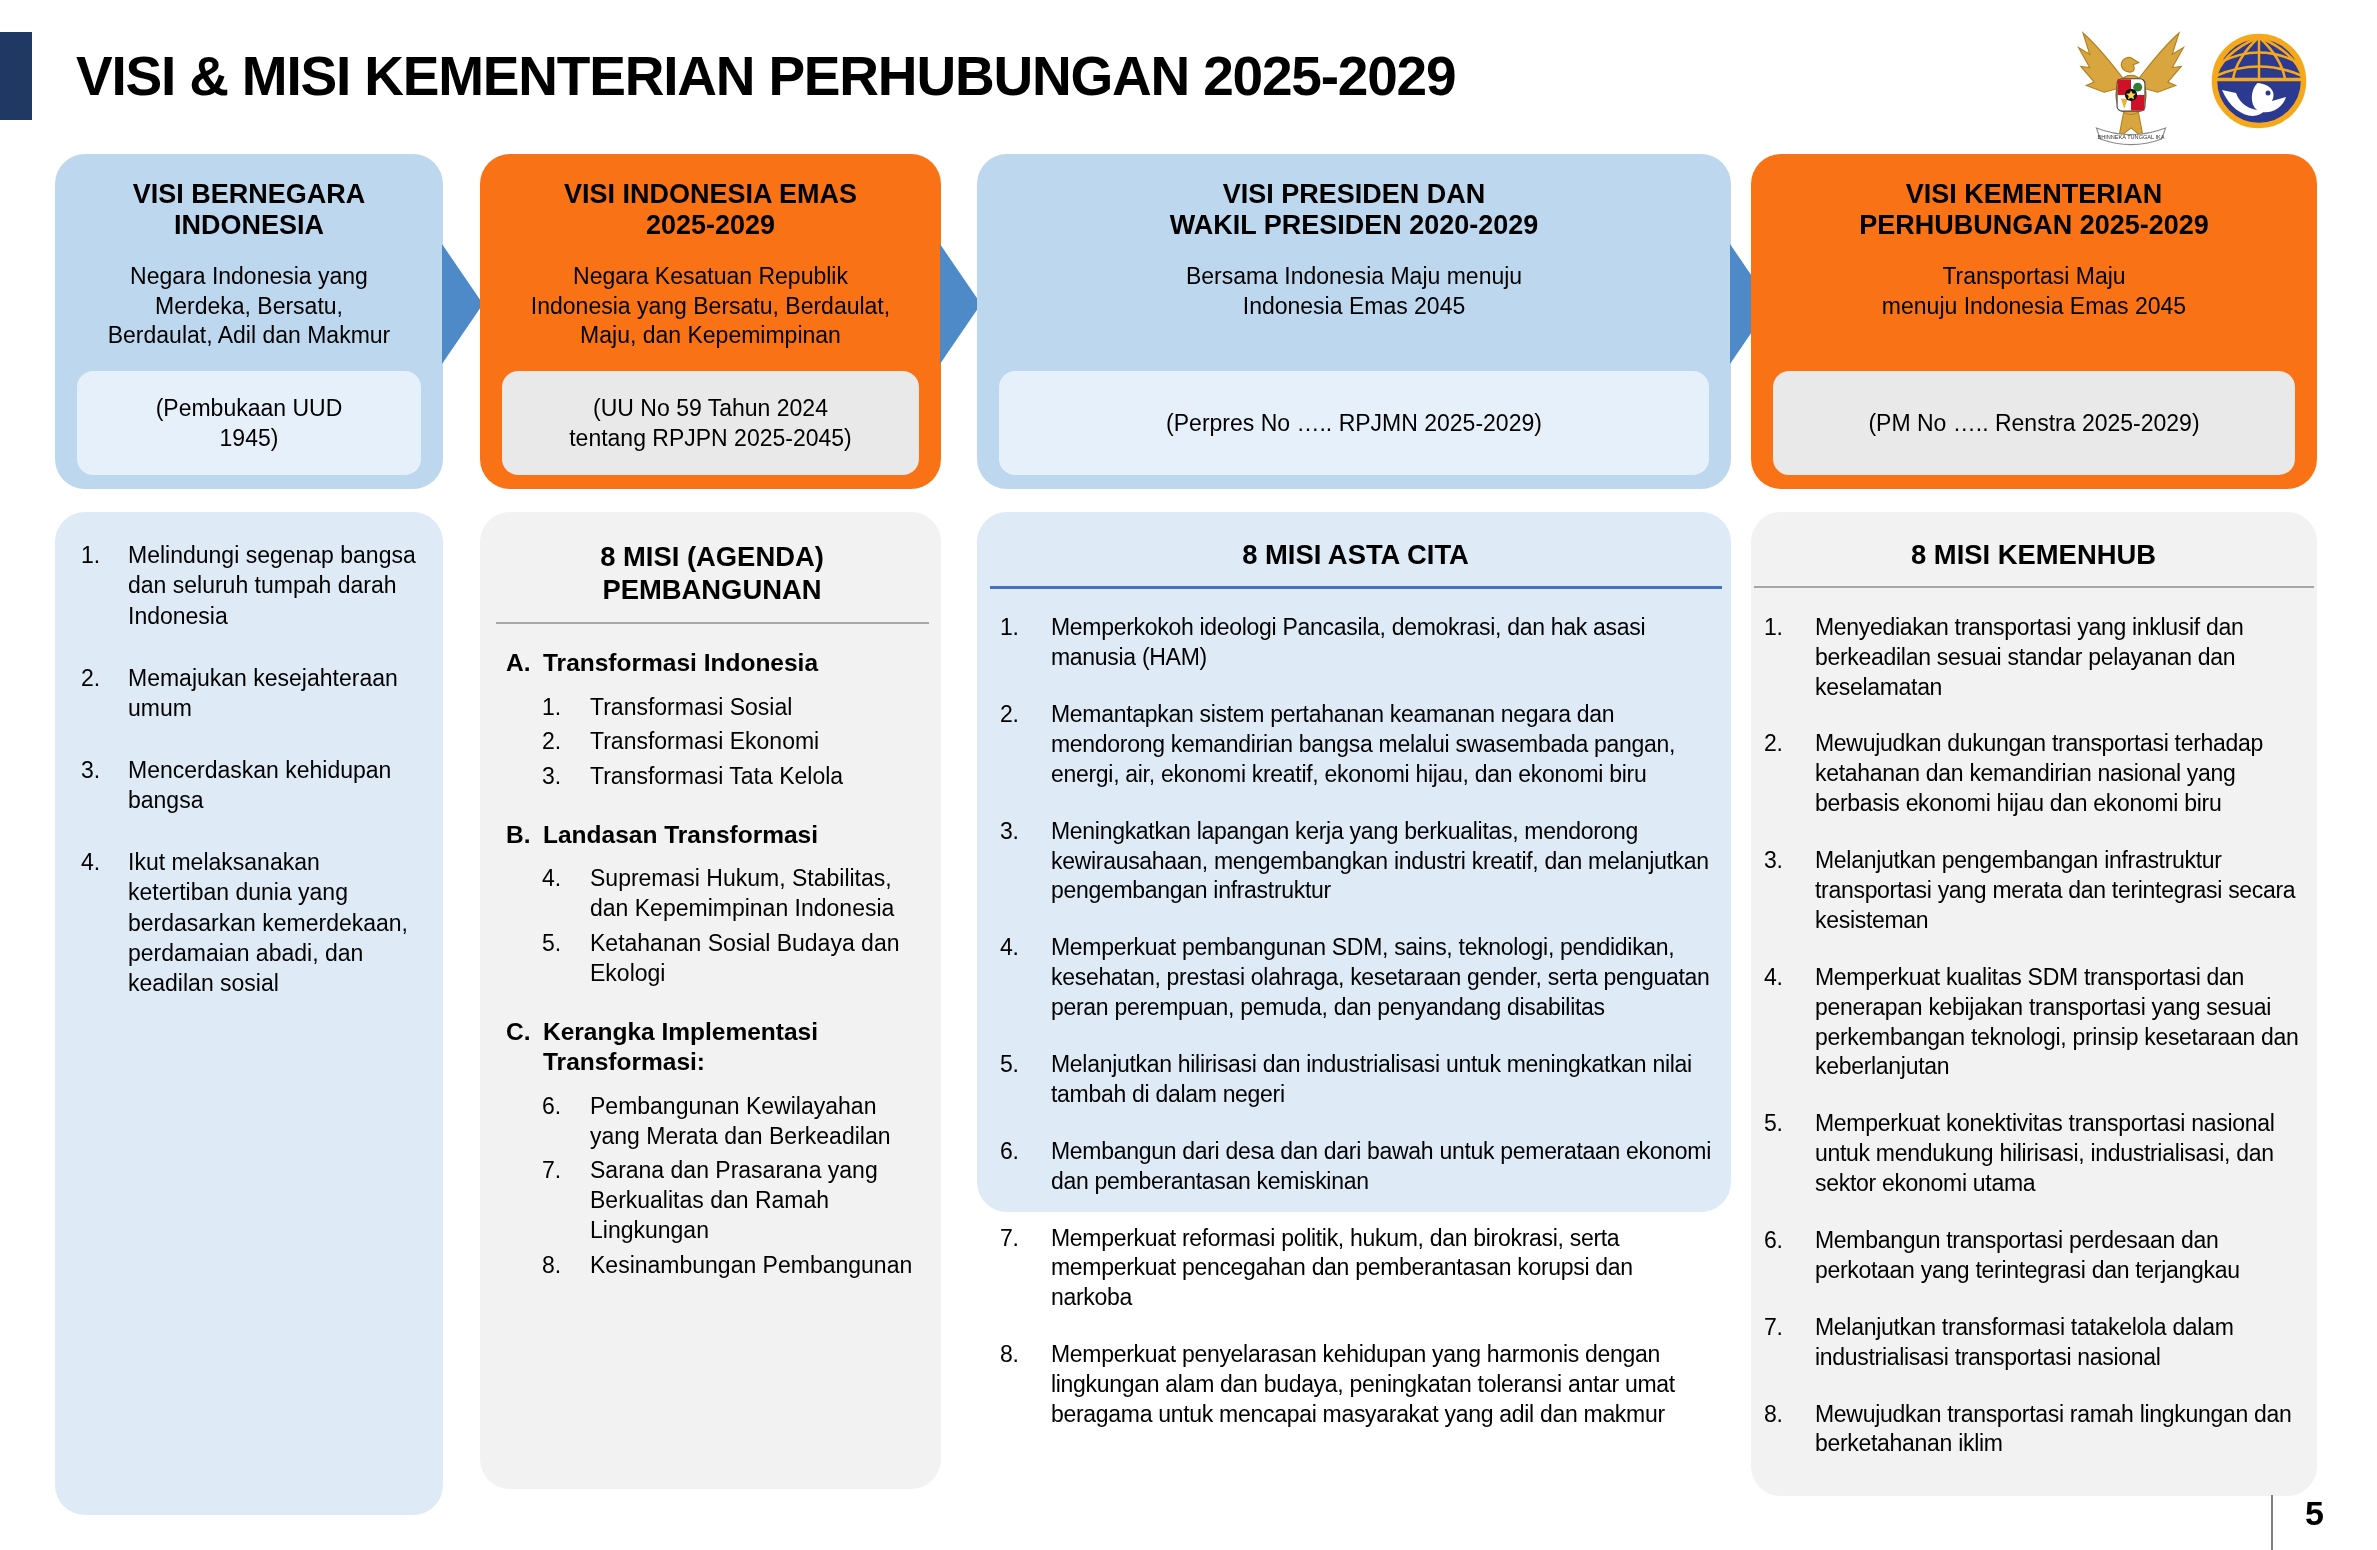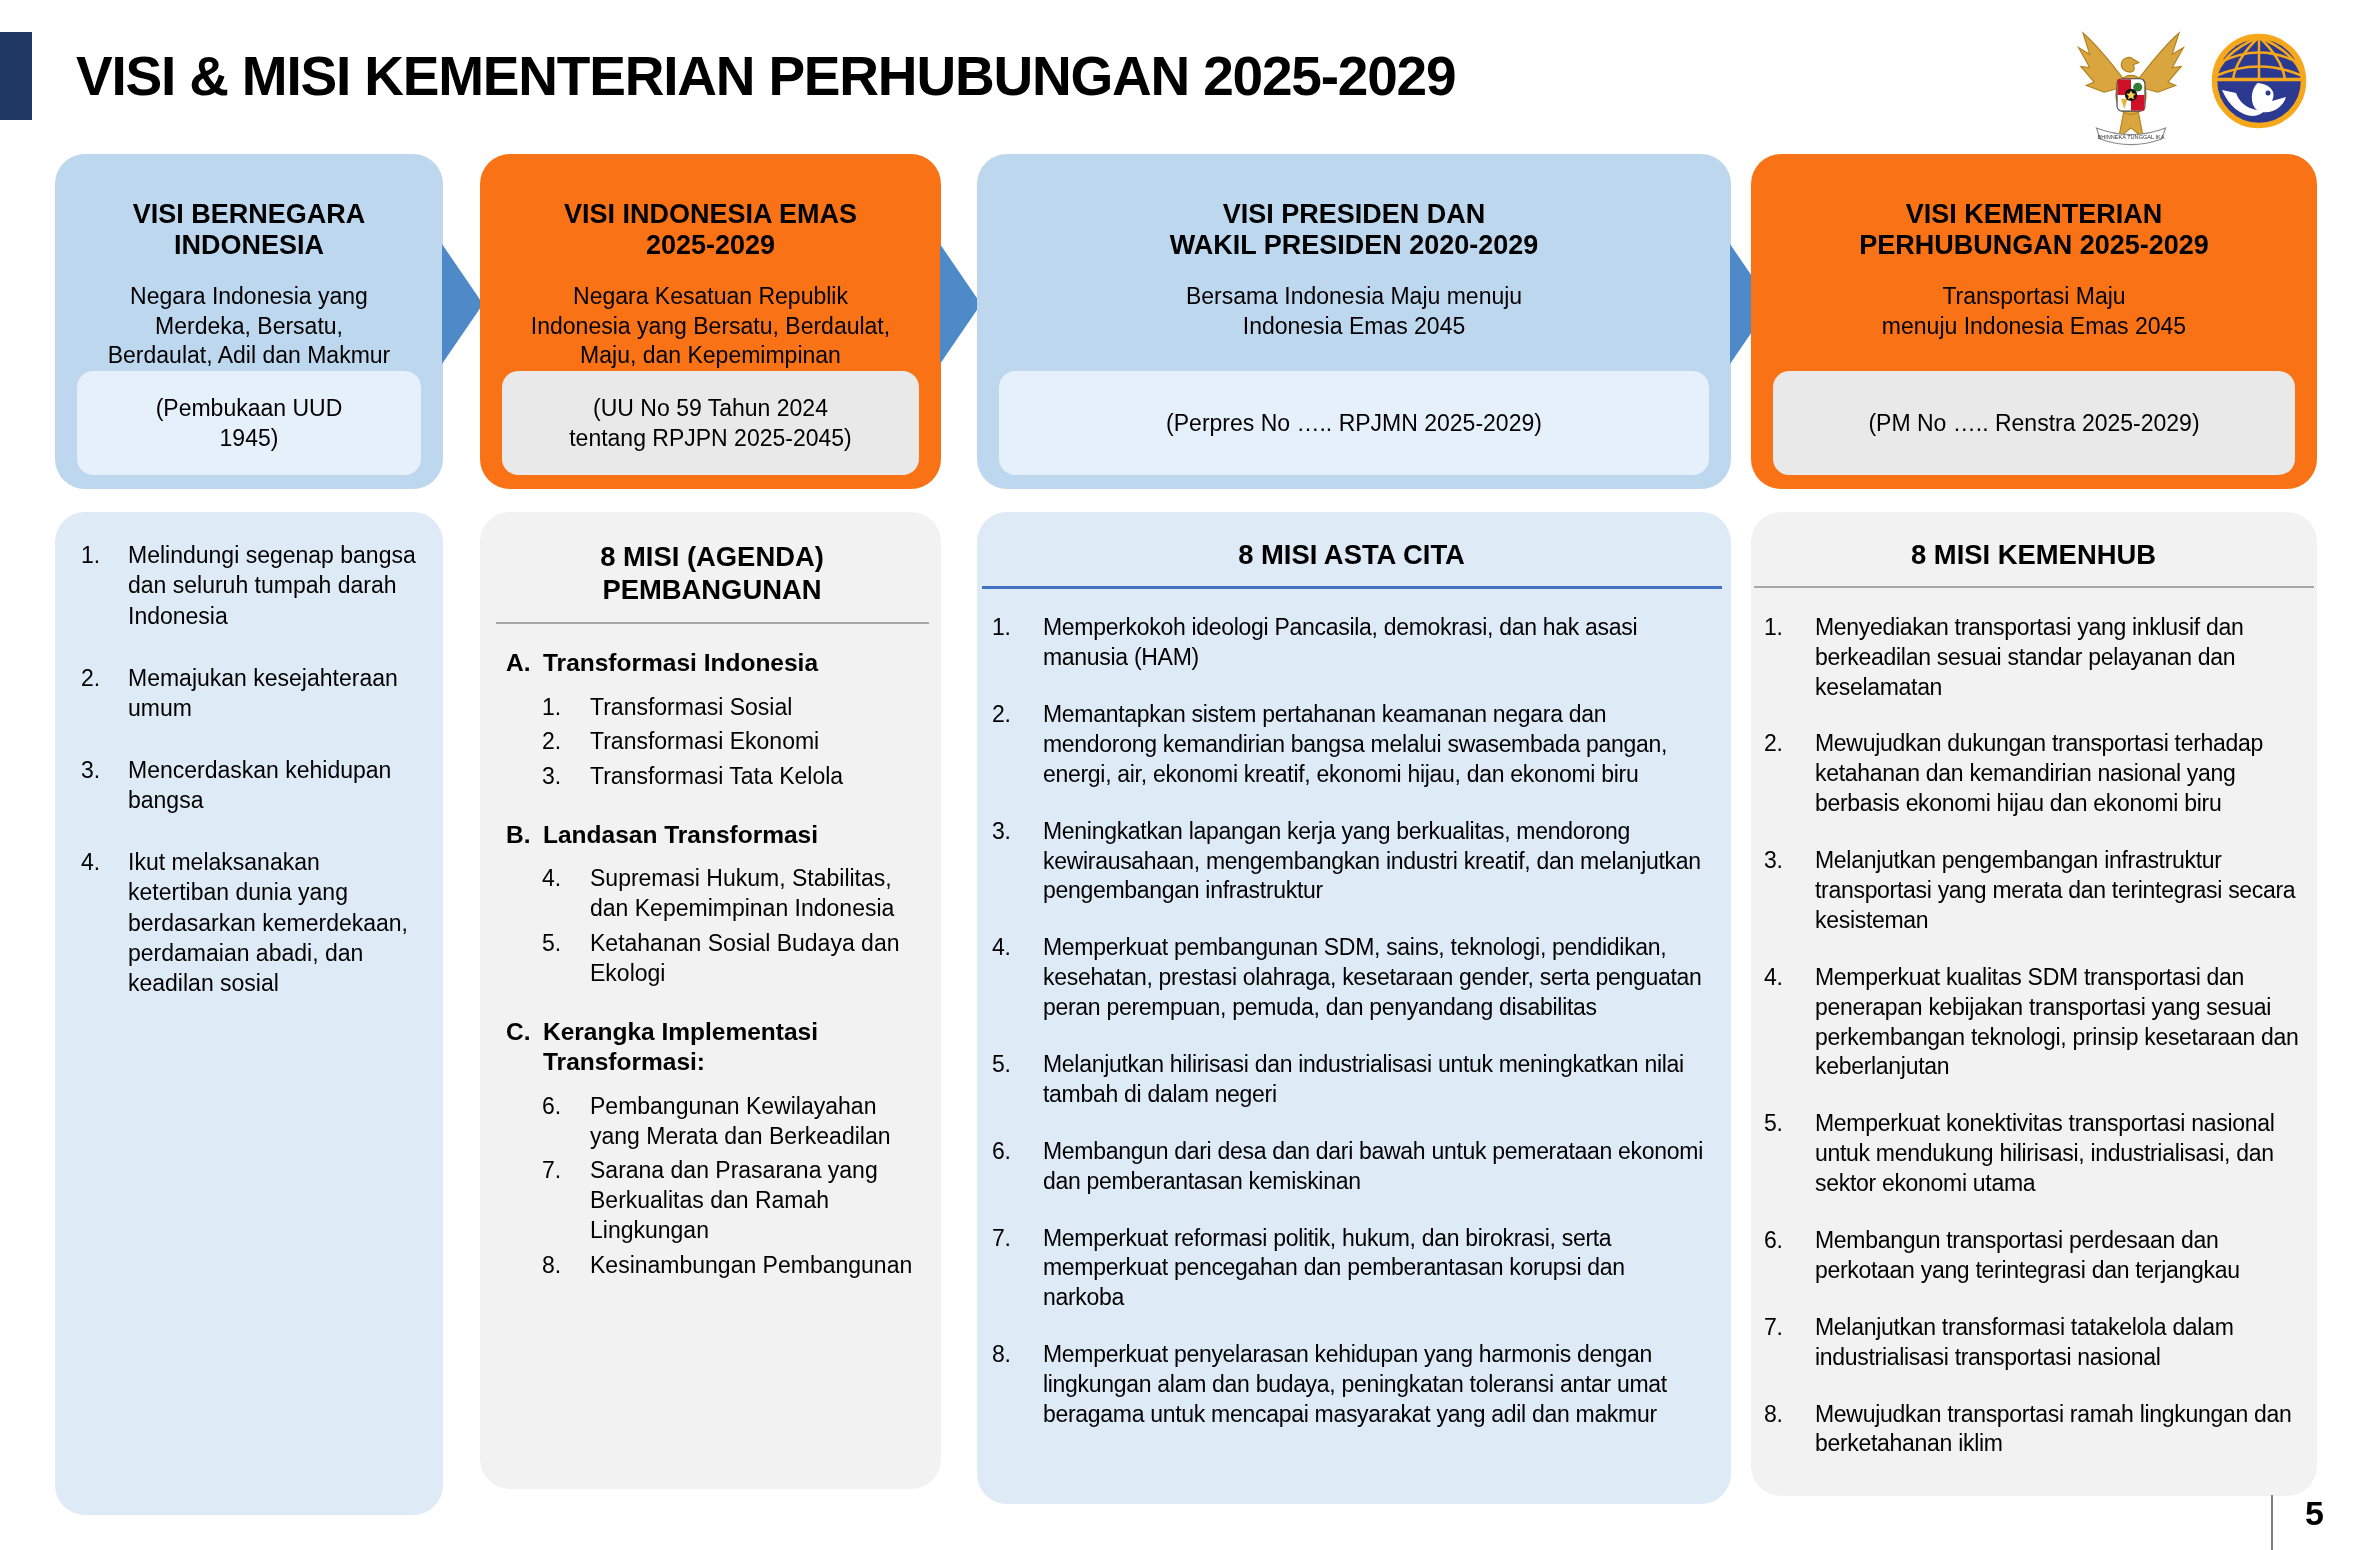--- a/index.html
+++ b/index.html
@@ -20,31 +20,31 @@
   .c1 .col-hdr, .c1 .col-bod { left: 55px;   width: 388px;  }
   .c2 .col-hdr, .c2 .col-bod { left: 480px;  width: 461px;  }
   .c3 .col-hdr, .c3 .col-bod { left: 977px; width: 754px; }
   .c4 .col-hdr, .c4 .col-bod { left: 1751px; width: 566px;  }
 
   .col-hdr { position: absolute; top: 154px; height: 335px; border-radius: 30px;
              display: flex; flex-direction: column; align-items: center; padding: 24.5px 17.5px 0; }
   .col-bod { position: absolute; top: 512px; border-radius: 30px; padding: 28px 23px 0 26px; }
   .c1 .col-bod { height: 1003px; }
   .c2 .col-bod { height: 977px; }
-  .c3 .col-bod { height: 992px; padding: 26px 20px 0 15px; }
+  .c3 .col-bod { height: 700px; padding: 26px 20px 0 23px; }
   .c4 .col-bod { height: 984px; padding: 26px 14px 0 13px; }
 
   .bg-blue      { background: #BDD7EE; }
   .bg-gray      { background: #f97316; }
   .bg-pale-blue { background: #DEEBF7; }
   .bg-pale-gray { background: #F2F2F2; }
   .ref-blue     { background: #E6F0FA; }
   .ref-gray     { background: #E9E9E9; }
 
-  .hdr-title { font-weight: 700; font-size: 27px; line-height: 1.17; text-align: center; margin-top: 20px; }
+  .hdr-title { font-weight: 700; font-size: 27px; line-height: 1.17; text-align: center; }
   .hdr-sub   { margin-top: 20px; font-size: 23px; line-height: 1.3; text-align: center; }
   .ref-box   { position: absolute; left: 22px; right: 22px; bottom: 14px; height: 104px;
                border-radius: 16.3px; display: flex; flex-direction: column; justify-content: center;
                align-items: center; text-align: center; font-size: 23px; line-height: 1.32; }
   .line { display: block; }
 
   .list-heading { font-weight: 700; font-size: 27.4px; line-height: 1.22; text-align: center; }
   .rule { height: 1.8px; background: #A6A6A6; margin: 15px -10.5px 24.5px; }
   .rule-blue { height: 2.3px; background: #4472C4; }
 

